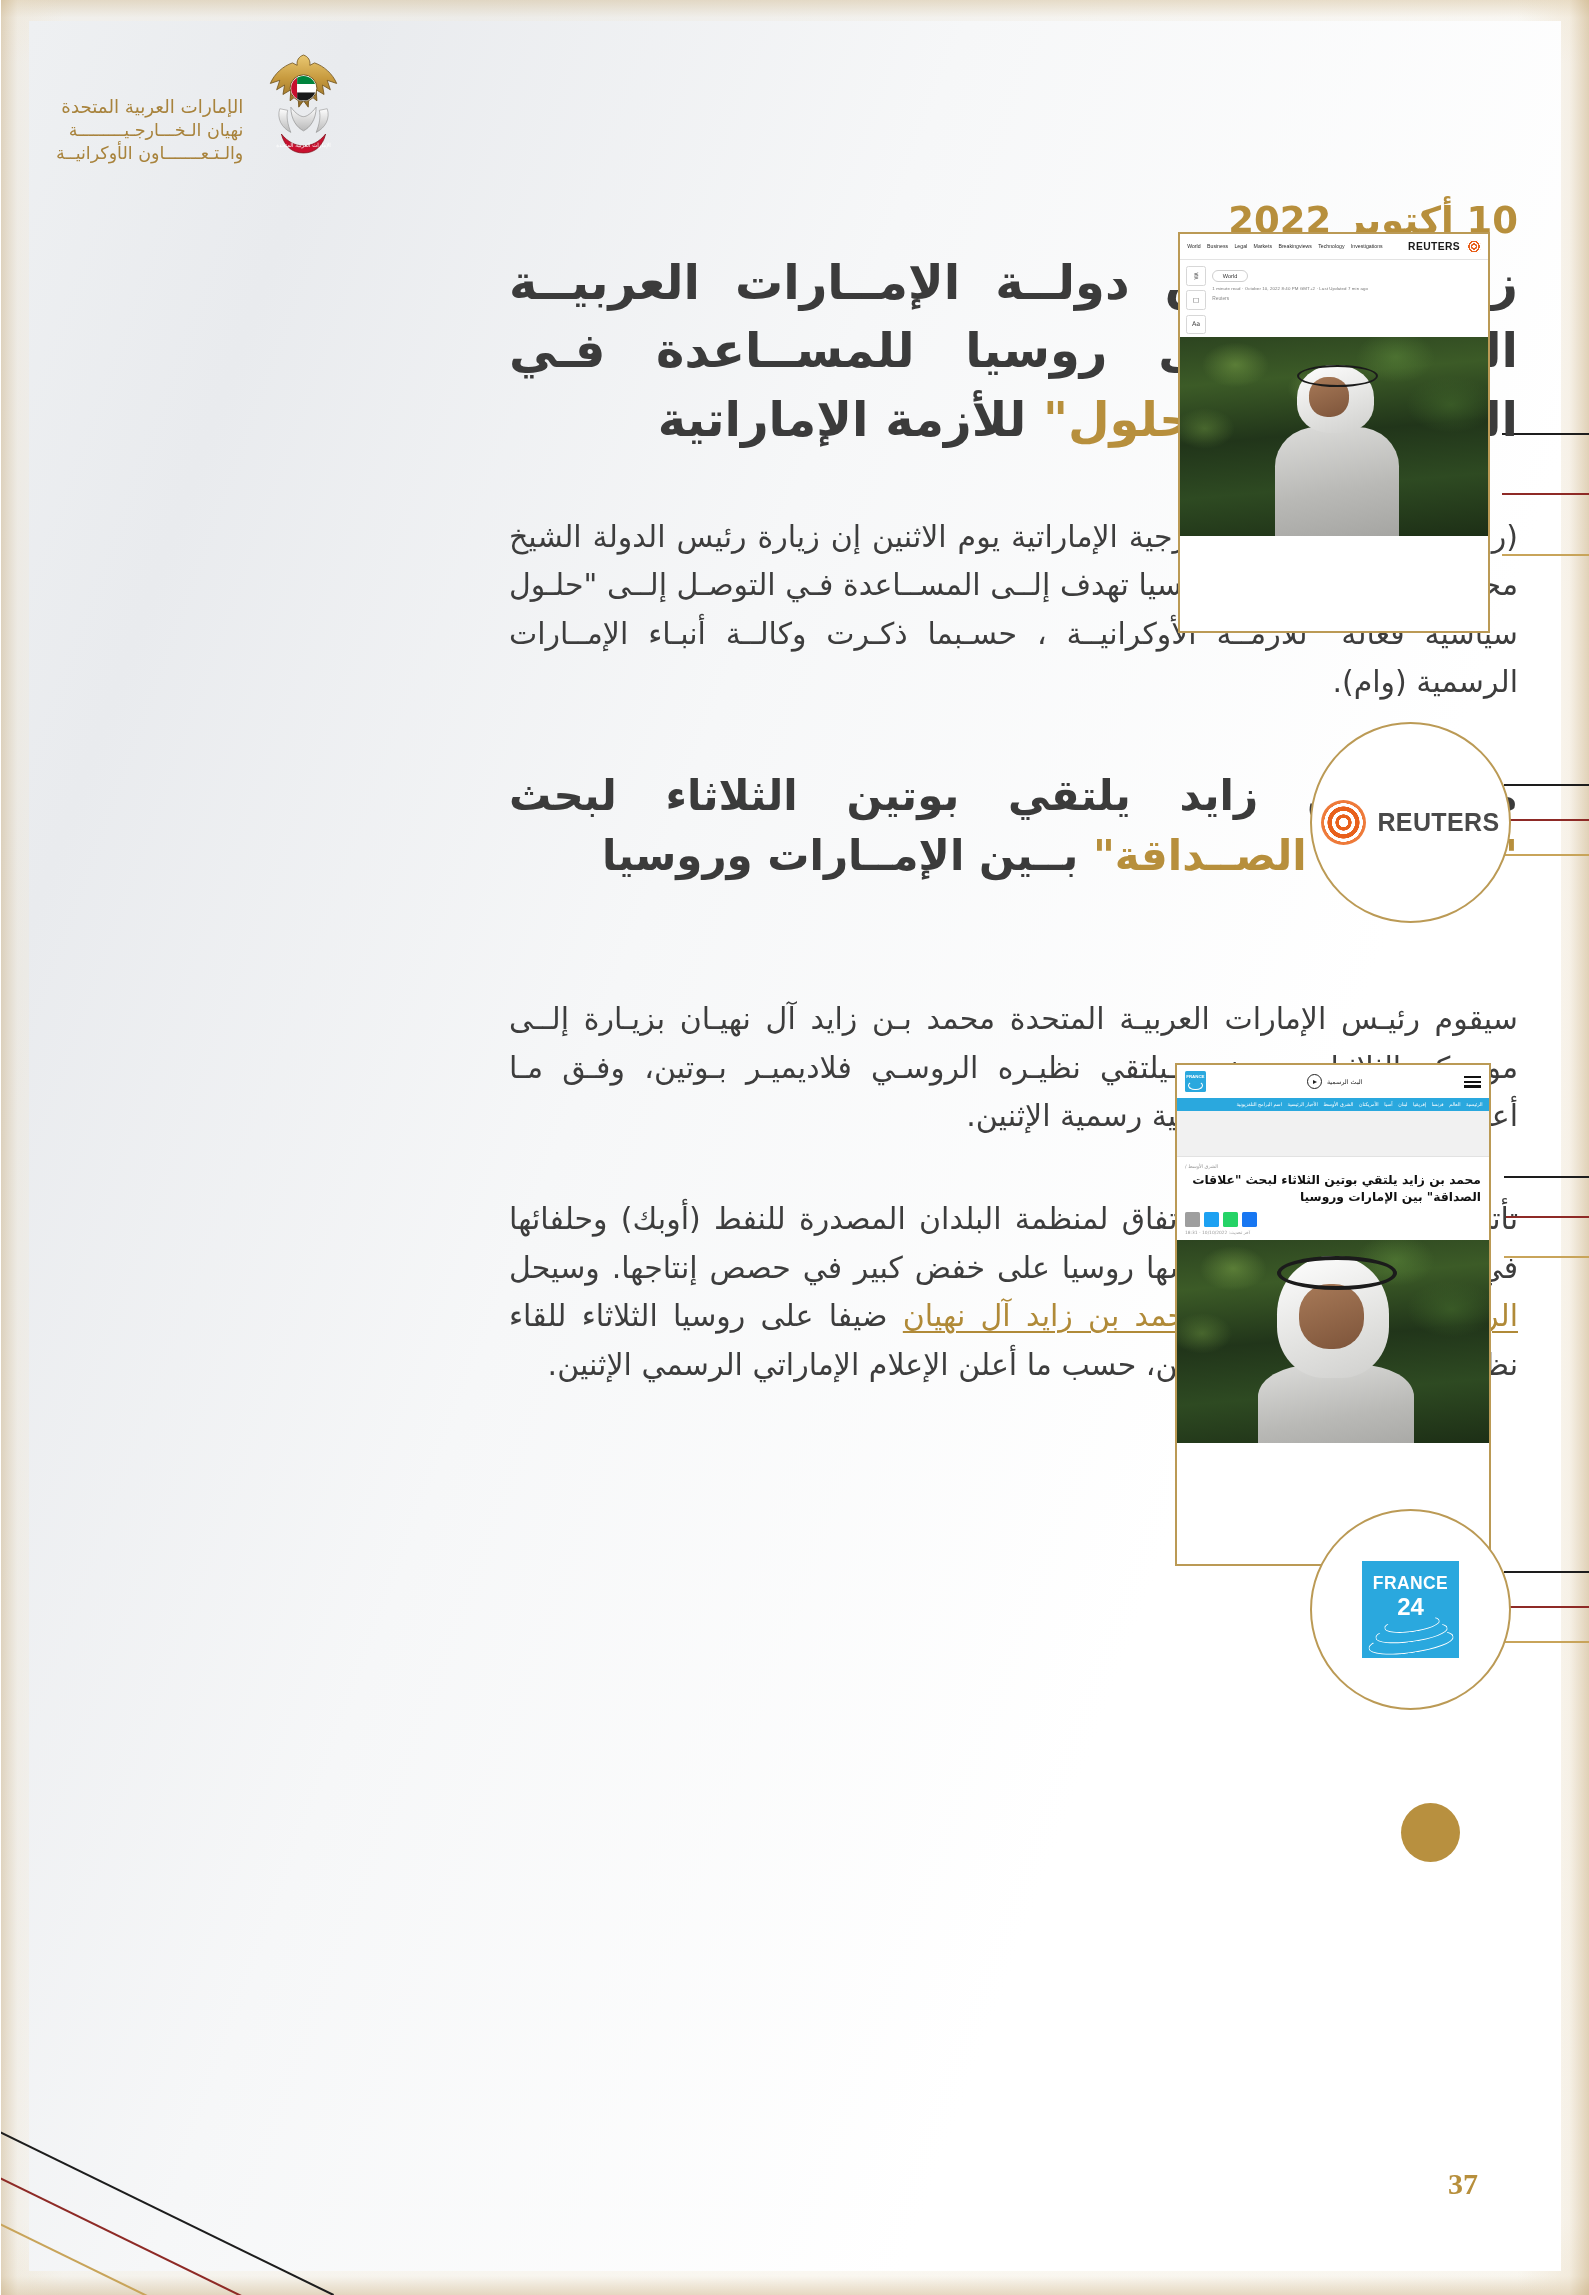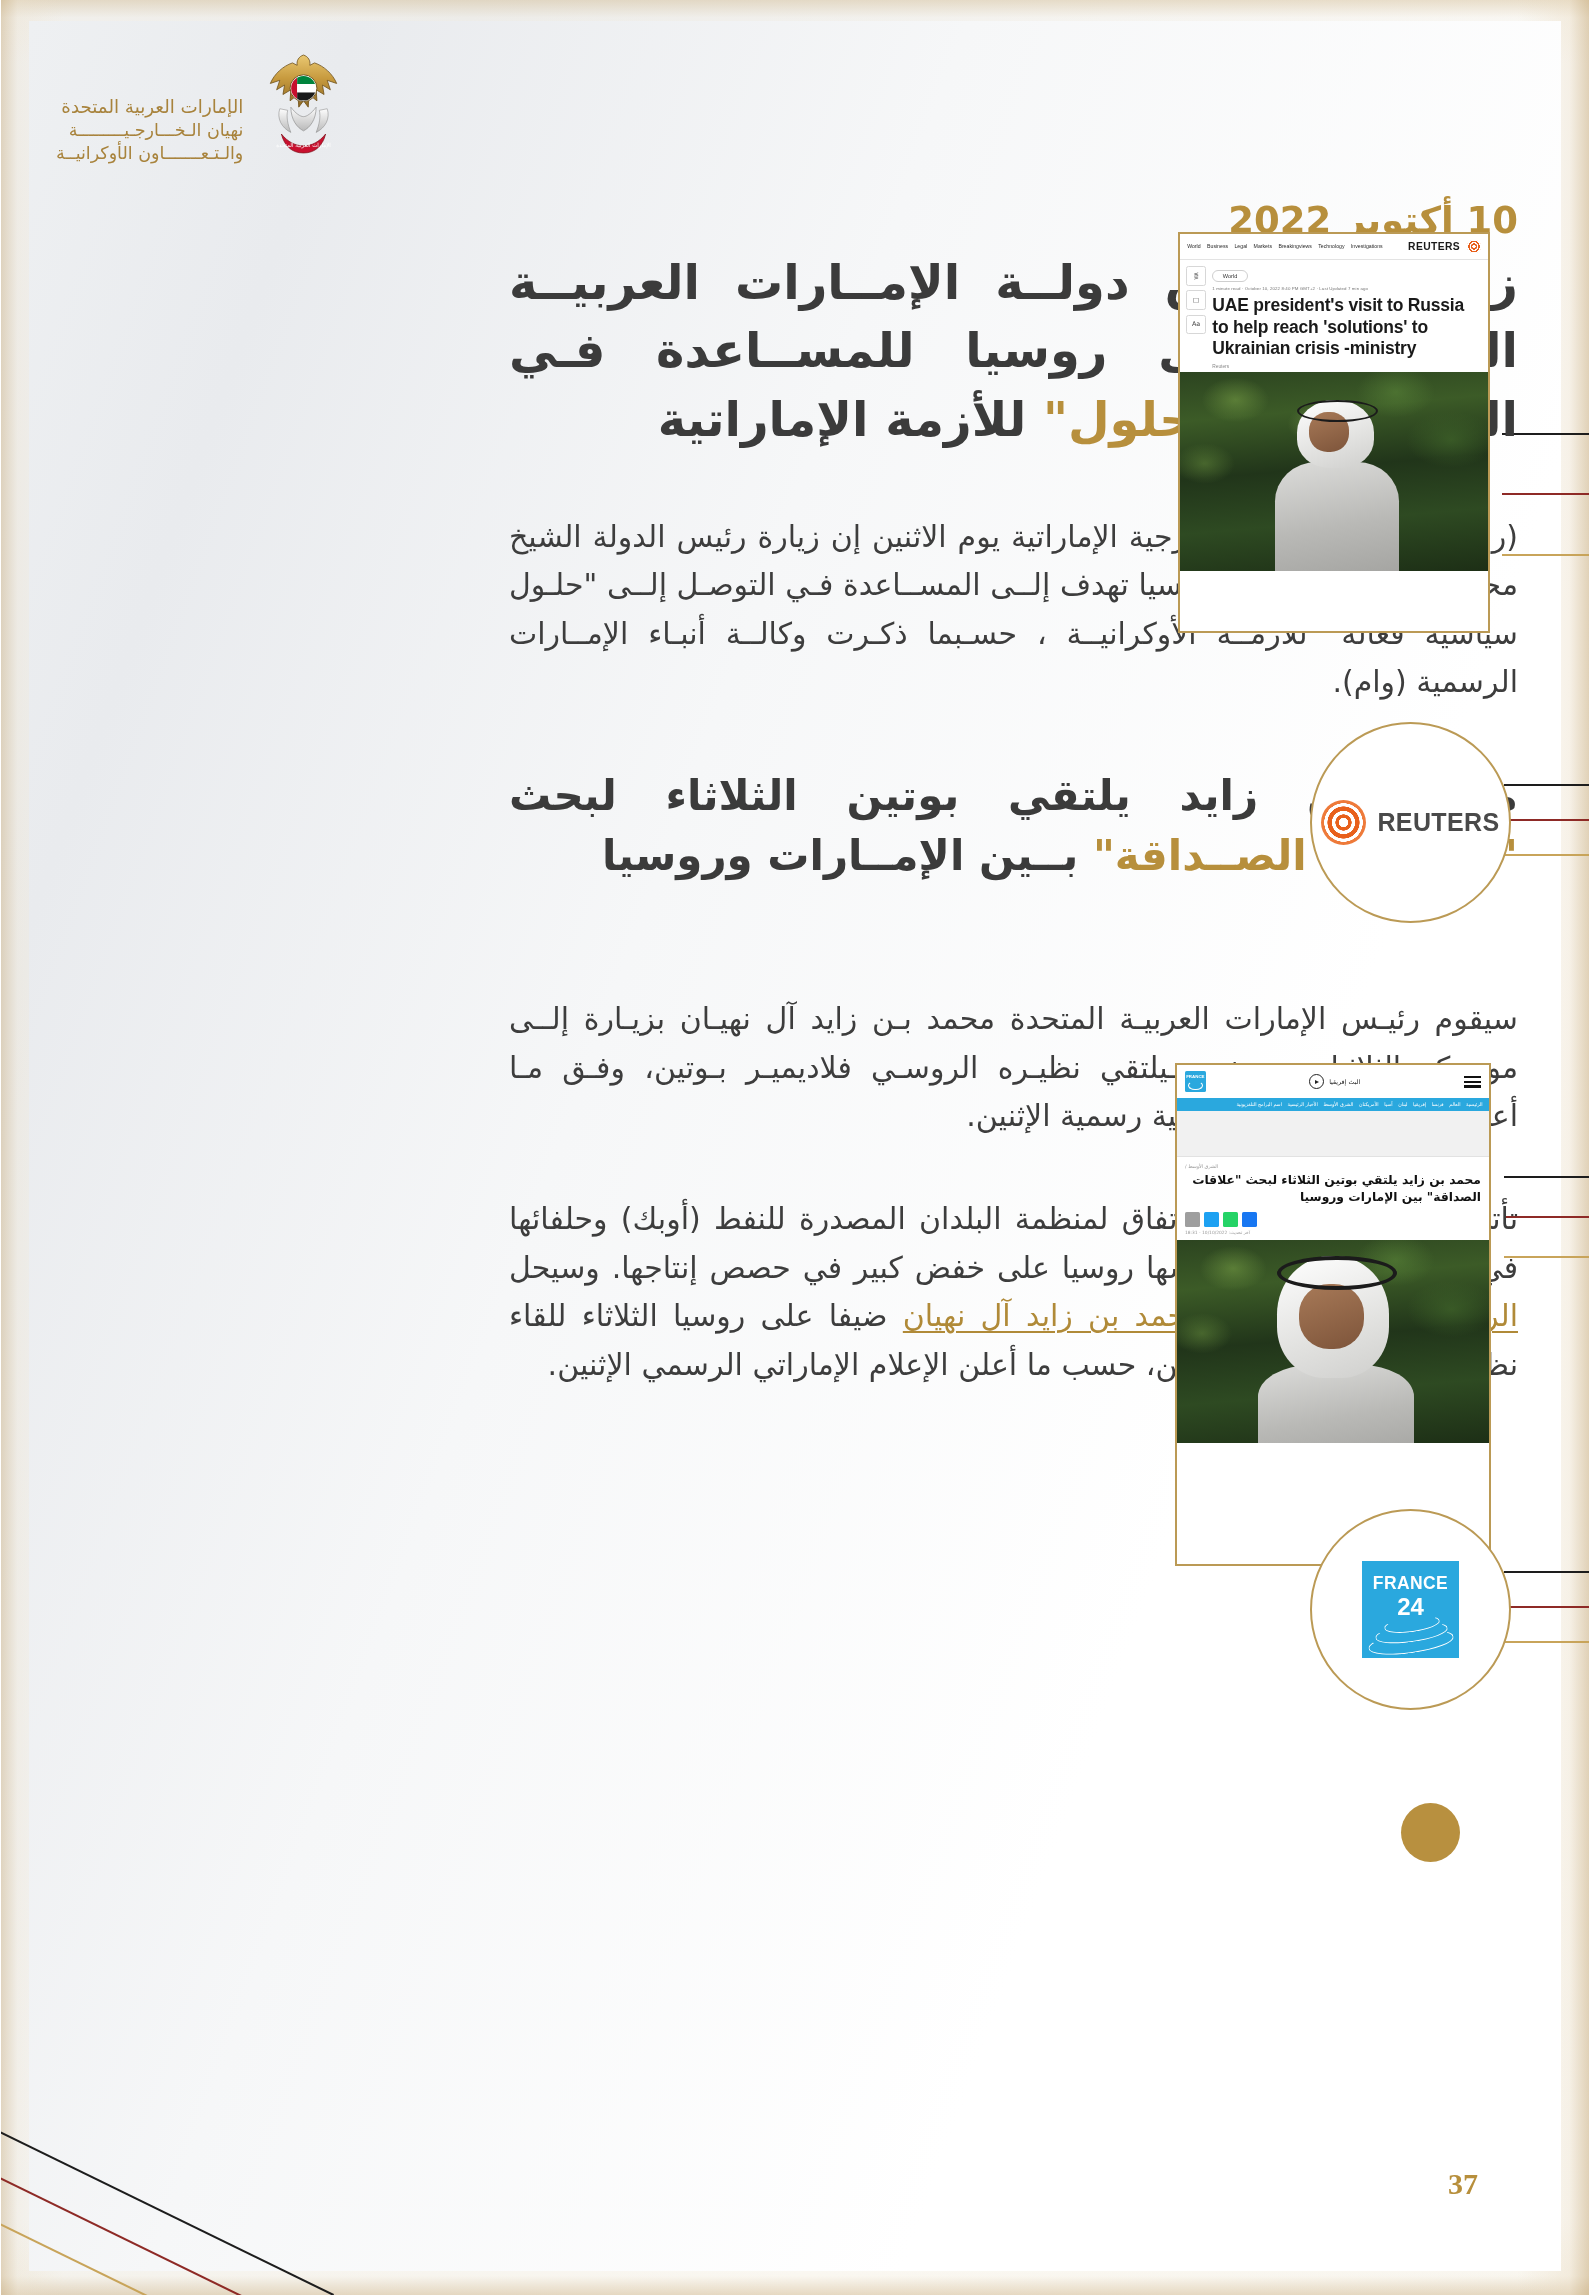--- a/index.html
+++ b/index.html
@@ -256,42 +256,41 @@
   </div>
   <div class="rt-body">
     <div class="rt-side">
       <span class="rt-sq">⋚</span>
       <span class="rt-sq">□</span>
       <span class="rt-sq">Aa</span>
     </div>
     <div class="rt-main">
       <span class="rt-pill">World</span>
       <div class="rt-meta">1 minute read · October 10, 2022 8:40 PM GMT+2 · Last Updated 7 min ago</div>
-      <div class="rt-head">UAE president's visit to Russia to help reach 'solutions' to Ukrainian crisis -ministry</div>
       <div class="rt-credit">Reuters</div>
     </div>
   </div>
   <div class="photo" style="height:199px;">
     <div class="trees"></div>
     <div class="kandura" style="left:31%;top:45%;width:40%;height:58%;"></div>
     <div class="ghutra" style="left:38%;top:14%;width:25%;height:34%;"></div>
     <div class="face" style="left:42%;top:20%;width:13%;height:20%;"></div>
     <div class="agal" style="left:38%;top:14%;width:25%;height:9%;border-width:2.4px;"></div>
   </div>
 </div>
 
 <div class="thumb france">
   <div class="f24-bar">
     <span class="f24-burger">
         <i></i>
         <i></i>
         <i></i>
       </span>
     <span class="f24-live">
-      <span class="lbl">البث إفريقيا</span>
+      <span class="lbl">البث الرسمية</span>
       <span class="f24-play">
           <i></i>
         </span>
     </span>
     <span class="f24-logo">
       <b>FRANCE</b>
       <s></s>
     </span>
   </div>
   <div class="f24-nav">

